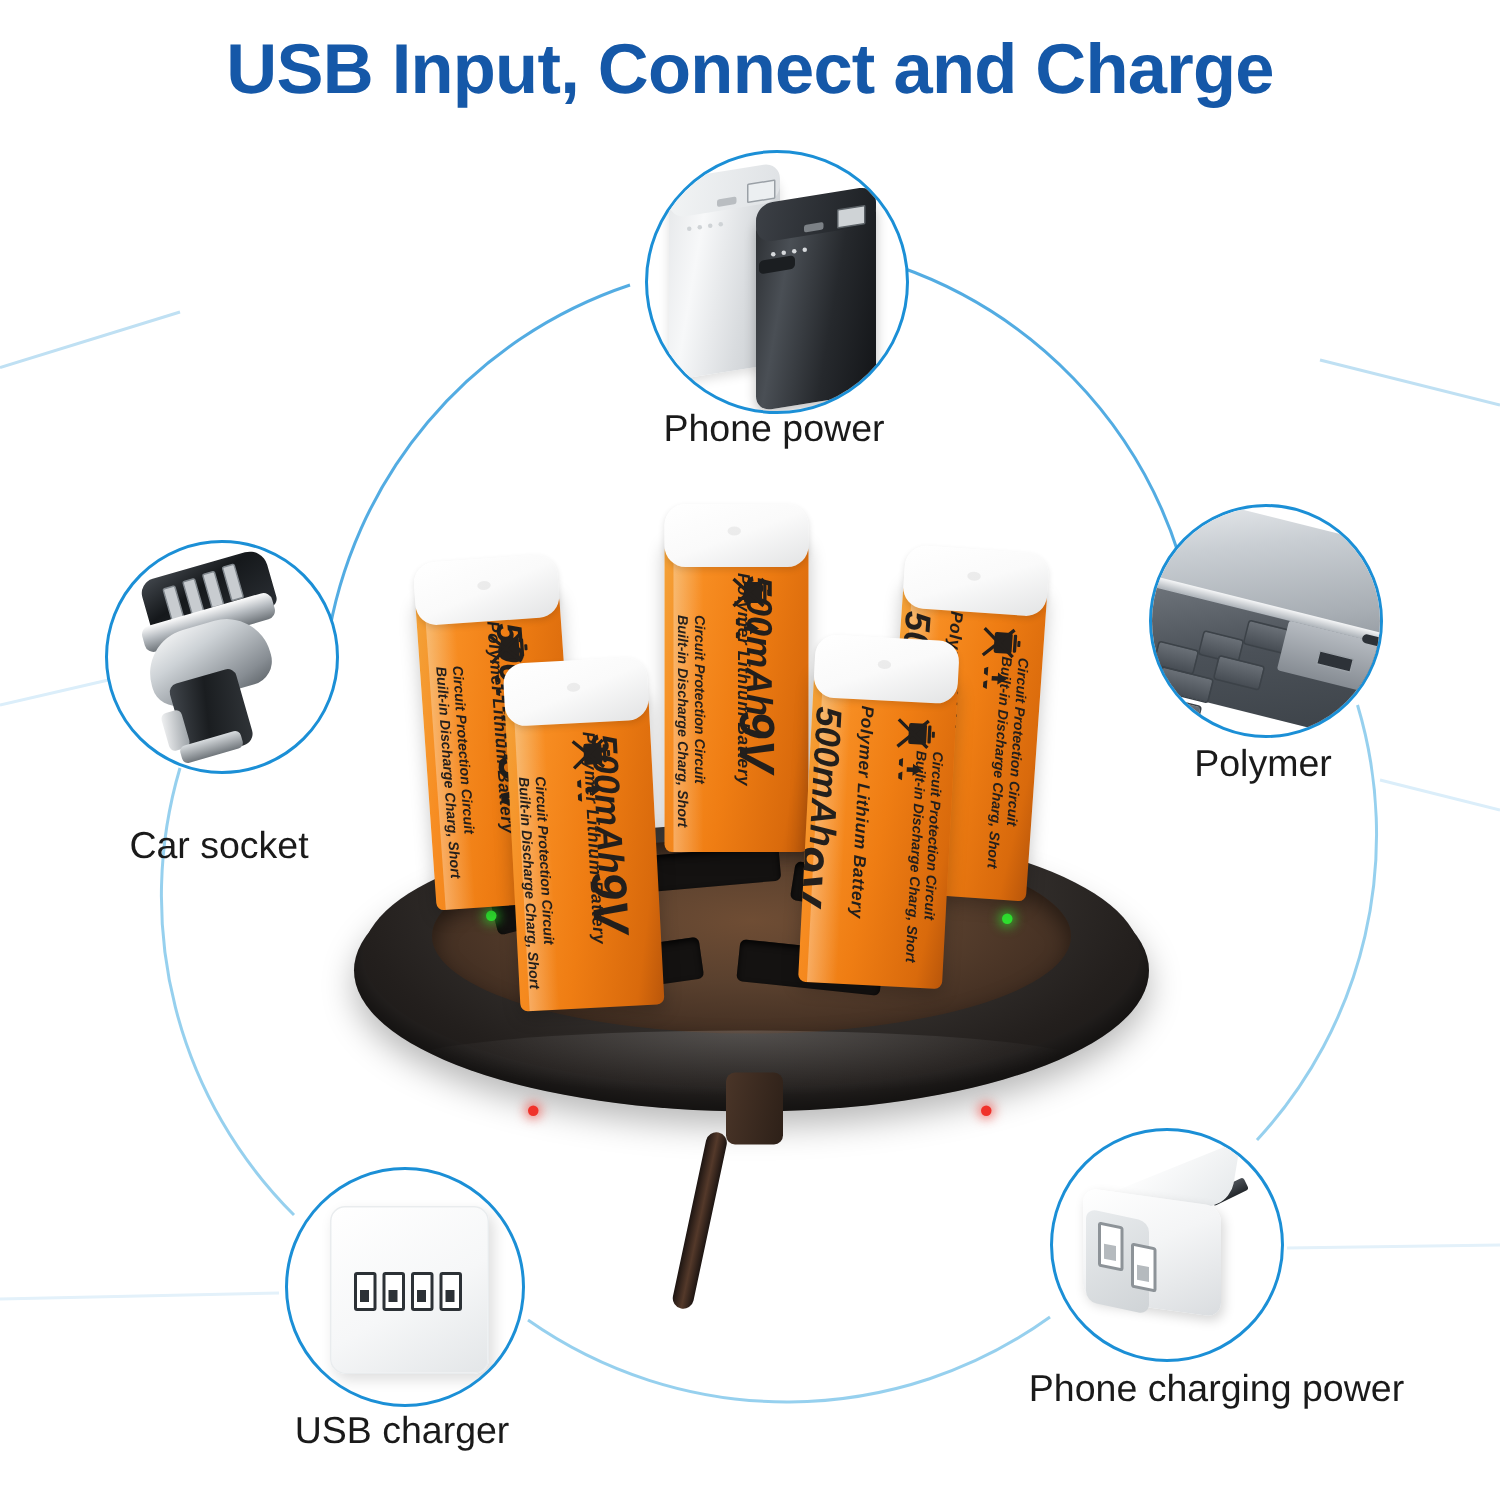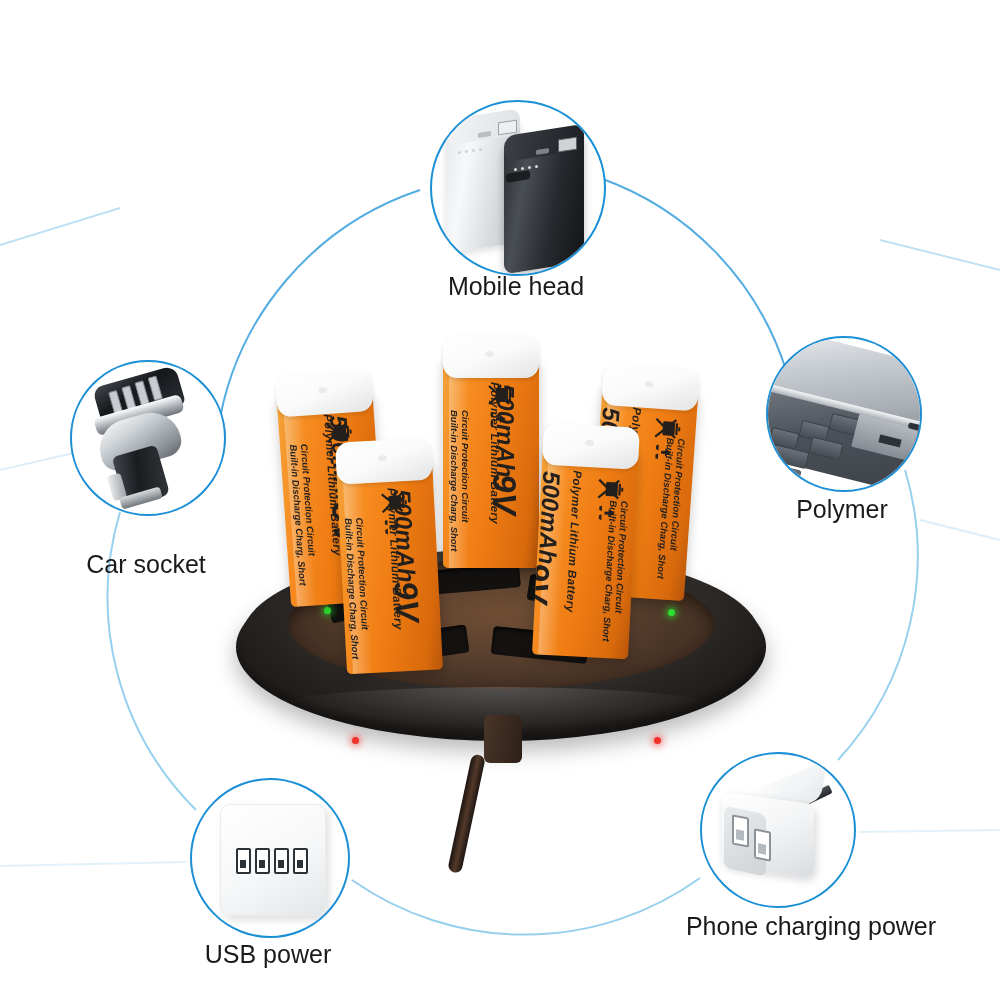--- a/index.html
+++ b/index.html
@@ -315,20 +315,21 @@
   .bat-symbols {
     position: absolute; width: 34px; height: 52px;
   }
   .bat-symbols svg { display: block; }
 </style>
 </head>
 <body>
 
 <div id="root">
 
+  <div id="title">USB Input, Connect and Charge</div>
 
   <svg id="arcs" viewBox="0 0 1000 1000">
 
     <path d="M 218 430 A 300 300 0 0 1 420 190" fill="none" stroke="#4aa8e0" stroke-width="2" opacity="0.95"></path>
     <path d="M 600 178 A 300 300 0 0 1 786 370" fill="none" stroke="#4aa8e0" stroke-width="2" opacity="0.95"></path>
     <path d="M 905 470 A 300 300 0 0 1 838 760" fill="none" stroke="#7cc4ea" stroke-width="2" opacity="0.8"></path>
     <path d="M 700 878 A 300 300 0 0 1 352 880" fill="none" stroke="#7cc4ea" stroke-width="2" opacity="0.8"></path>
     <path d="M 196 810 A 300 300 0 0 1 120 512" fill="none" stroke="#7cc4ea" stroke-width="2" opacity="0.8"></path>
 
     <path d="M 0 245 L 120 208" fill="none" stroke="#bfe0f3" stroke-width="2"></path>
@@ -353,21 +354,21 @@
       <div class="pb pb-black"></div>
       <div class="pb-black-top"></div>
       <div class="usb-a-port dark" style="left:126px; top:36px; width:17px; height:11px; transform:skewY(-9deg);"></div>
       <div class="micro-port" style="left:104px; top:47px; width:13px; height:5px; transform:skewY(-9deg); background:#7c8186;"></div>
       <div class="led-dot" style="left:82px; top:66px; background:#d6d9dc;"></div>
       <div class="led-dot" style="left:89px; top:65px; background:#d6d9dc;"></div>
       <div class="led-dot" style="left:96px; top:64px; background:#d6d9dc;"></div>
       <div class="led-dot" style="left:103px; top:63px; background:#d6d9dc;"></div>
       <div style="position:absolute; left:74px; top:70px; width:24px; height:9px; background:#1b1e21; border-radius:3px; transform:skewY(-9deg);"></div>
     </div>
-    <div class="callout-label" style="left:386px; top:272px; width:260px;">Mobile head</div>
+    <div class="callout-label" style="left:386px; top:272px; width:260px;">Phone power</div>
   </div>
 
   <div class="callout">
     <div class="bubble" id="bubble-car-charger">
       <div class="cc-head"></div>
       <div class="cc-slots">
         <div class="cc-slot" style="left:0px; top:2px;"></div>
         <div class="cc-slot" style="left:14px; top:1px;"></div>
         <div class="cc-slot" style="left:28px; top:0px;"></div>
         <div class="cc-slot" style="left:42px; top:-1px;"></div>
@@ -402,21 +403,21 @@
   <div class="callout">
     <div class="bubble" id="bubble-usb-socket">
       <div class="sock-plate"></div>
       <div class="sock-ports">
         <div class="sock-port"></div>
         <div class="sock-port"></div>
         <div class="sock-port"></div>
         <div class="sock-port"></div>
       </div>
     </div>
-    <div class="callout-label" style="left:148px; top:940px; width:240px;">USB power</div>
+    <div class="callout-label" style="left:148px; top:940px; width:240px;">USB charger</div>
   </div>
 
   <div class="callout">
     <div class="bubble" id="bubble-phone-head">
       <div class="ph-prong" style="left:96px; top:18px;"></div>
       <div class="ph-prong" style="left:104px; top:36px;"></div>
       <div class="ph-top"></div>
       <div class="ph-body"></div>
       <div class="ph-face"></div>
       <div class="ph-usb" style="left:30px; top:62px; transform:skewY(11deg);"></div>

